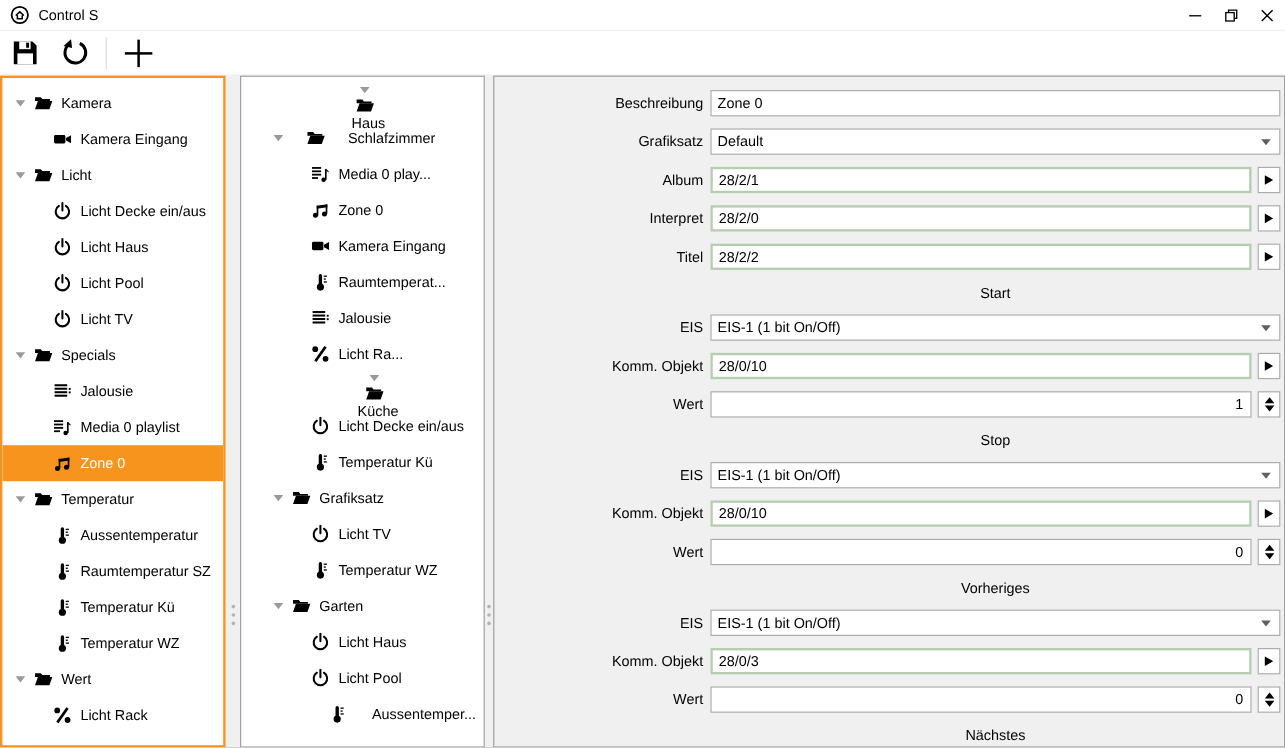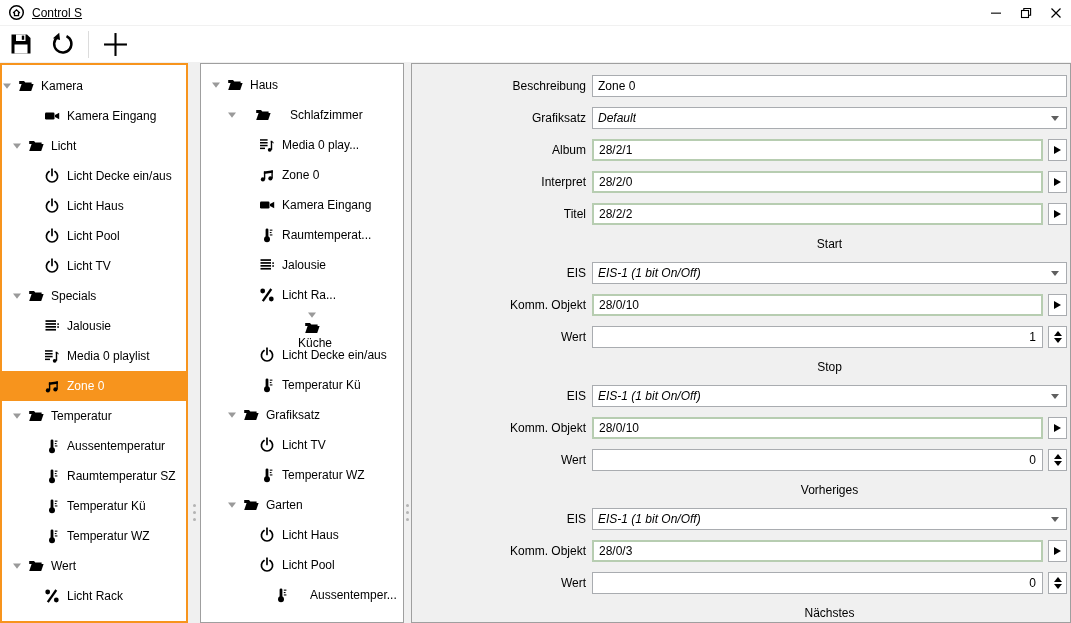--- a/index.html
+++ b/index.html
@@ -2,21 +2,21 @@
 <html style="--accent: #f7941d; --gaborder: #b7cdb1;"><head>
 <meta charset="utf-8">
 <style>
   :root{ --accent:#f7941d; --gaborder:#b7cdb1; }
   *{box-sizing:border-box;}
   body{margin:0;background:#888;}
   .window{position:relative;width:1071px;height:623px;background:#fff;overflow:hidden;
     font-family:"Liberation Sans",sans-serif;font-size:12px;color:#000;}
   
   .titlebar{position:absolute;top:0;left:0;right:0;height:26px;background:#fff;
-    display:flex;align-items:center;padding-left:8px;border-bottom:1px solid #f1f1f1;text-decoration:underline;}
+    display:flex;align-items:center;padding-left:8px;border-bottom:1px solid #f1f1f1;}
   .applogo{width:17px;height:17px;margin-right:7px;display:inline-flex;flex:none;}
   .apptitle{font-size:12px;}
   .wcontrols{margin-left:auto;display:flex;height:100%;}
   .wbtn{width:30px;height:100%;display:flex;align-items:center;justify-content:center;cursor:default;}
   
   .toolbar{position:absolute;top:26px;left:0;right:0;height:36px;background:#fff;
     display:flex;align-items:center;padding-left:8px;}
   .tbtn{width:26px;height:26px;display:inline-flex;align-items:center;justify-content:center;margin-right:14px;flex:none;}
   .tsep{width:1px;height:27px;background:#dcdcdc;margin-right:13px;flex:none;}
   
@@ -46,21 +46,21 @@
   .ti.spin{text-align:right;padding-right:6px;}
   .gabtn{flex:none;width:19px;height:22px;margin-left:5px;background:#fff;border:1px solid #a9acb0;
     display:flex;align-items:center;justify-content:center;padding:0;}
   .tri-right{width:0;height:0;border-left:7px solid #000;border-top:4.5px solid transparent;border-bottom:4.5px solid transparent;}
   .spinbtn{flex:none;width:19px;height:22px;margin-left:5px;background:#fff;border:1px solid #a9acb0;
     display:flex;flex-direction:column;align-items:center;justify-content:center;gap:2px;}
   .tri-up{width:0;height:0;border-bottom:5px solid #000;border-left:4.5px solid transparent;border-right:4.5px solid transparent;}
   .tri-dn{width:0;height:0;border-top:5px solid #000;border-left:4.5px solid transparent;border-right:4.5px solid transparent;}
   .dd{flex:1;height:22px;border:1px solid #a9acb0;background:#fff;display:flex;align-items:center;
     padding:0 22px 0 5px;position:relative;min-width:0;}
-  .ddval{white-space:nowrap;overflow:hidden;font-style:italic;}
+  .ddval{white-space:nowrap;overflow:hidden;}
   .ddarrow{position:absolute;right:7px;top:8px;width:0;height:0;border-top:5px solid #5f5f5f;
     border-left:4px solid transparent;border-right:4px solid transparent;}
   .fheader{height:18px;line-height:18px;margin:10px 0 9px 174px;text-align:center;}
 </style>
 </head>
 <body>
 
 <div class="window">
   <div class="titlebar">
     <span class="applogo">
@@ -110,21 +110,21 @@
         <svg width="25" height="25" viewBox="0 0 24 24">
           <rect x="11" y="1" width="2" height="22" fill="#000"></rect>
           <rect x="1" y="11" width="22" height="2" fill="#000"></rect>
         </svg>
       </span>
     </div>
 
   <div class="main">
     <div class="panel left">
       <div class="tree" id="leftTree">
-          <div class="trow" style="">
+          <div class="trow" style="padding-left: 10px;">
             <span class="tarrow">
               <svg width="10" height="10" viewBox="0 0 10 10">
                 <path d="M1 2.6 H9 L5 7.8 Z" fill="#9a9a9a"></path>
               </svg>
             </span>
             <span class="ticon">
               <svg width="16" height="16" viewBox="0 0 16 16">
                 <g fill="#000">
                   <path d="M1.2 3 H6 L7.3 4.6 H13.6 V6.1 H1.2 Z"></path>
                   <path d="M1.2 13 L3.6 6.1 H15.6 L13.2 13 Z"></path>
@@ -372,21 +372,21 @@
           </div>
         </div>
     </div>
     <div class="grip" style="left:191px">
         <i></i>
         <i></i>
         <i></i>
       </div>
     <div class="panel mid">
       <div class="tree" id="midTree">
-          <div class="trow" style="padding-left: 10px;">
+          <div class="trow" style="padding-left: 10px; flex-direction: column;">
             <span class="tarrow">
               <svg width="10" height="10" viewBox="0 0 10 10">
                 <path d="M1 2.6 H9 L5 7.8 Z" fill="#9a9a9a"></path>
               </svg>
             </span>
             <span class="ticon">
               <svg width="16" height="16" viewBox="0 0 16 16">
                 <g fill="#000">
                   <path d="M1.2 3 H6 L7.3 4.6 H13.6 V6.1 H1.2 Z"></path>
                   <path d="M1.2 13 L3.6 6.1 H15.6 L13.2 13 Z"></path>

